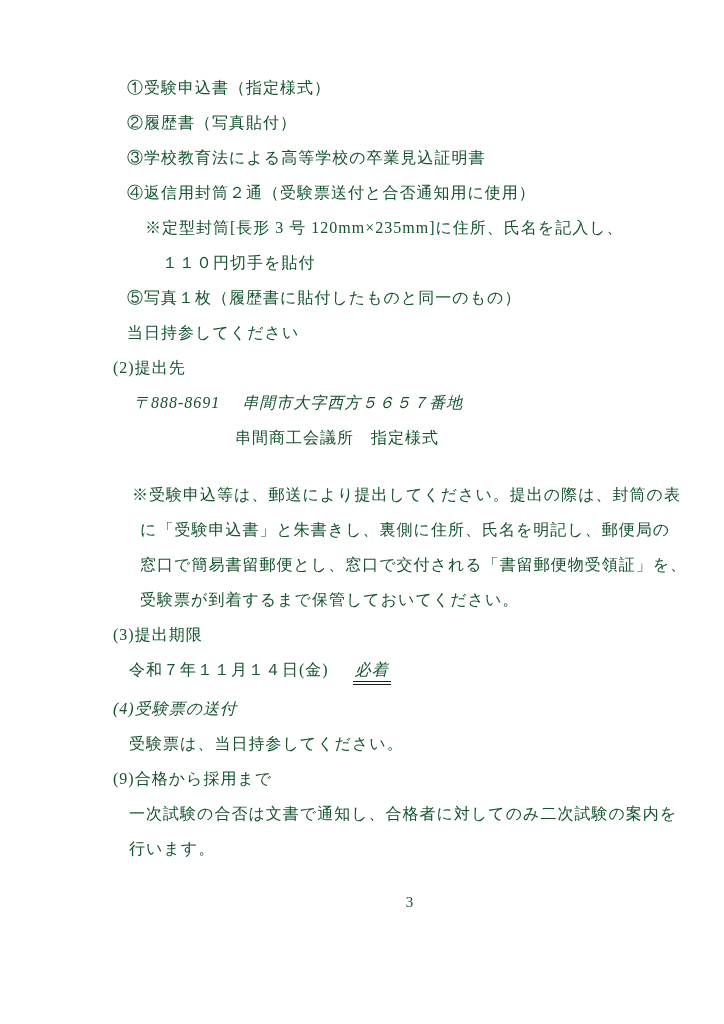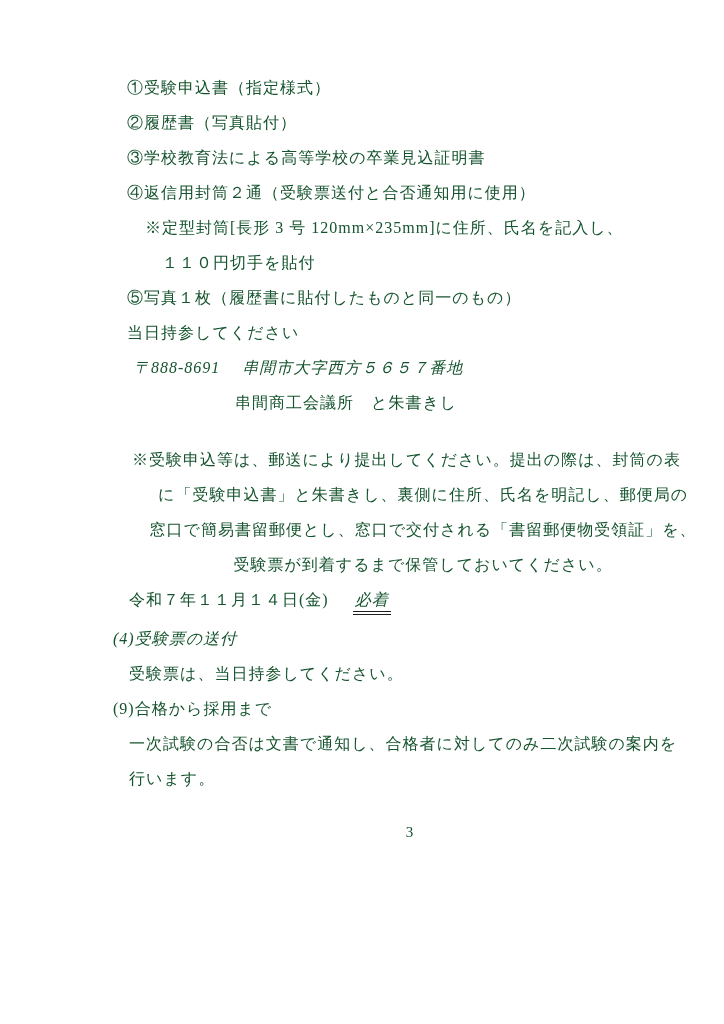--- a/index.html
+++ b/index.html
@@ -28,21 +28,21 @@
     font-size: 16px;
     letter-spacing: 1px;
     white-space: pre;
   }
   
   .ind-heading   { padding-left: 0; }      
   .ind-item      { padding-left: 14px; }   
   .ind-body      { padding-left: 16px; }   
   .ind-postal    { padding-left: 21px; font-style: italic; }   
   .ind-note      { padding-left: 19px; }   
-  .ind-note-cont { padding-left: 27px; text-align: center; }   
+  .ind-note-cont { padding-left: 27px; }   
   .ind-env       { padding-left: 32px; }   
   .ind-env2      { padding-left: 49px; }   
   .ind-addr2     { padding-left: 122px; }  
 
   .gap-before-note { margin-top: 22px; }
   .gap-before-sec4 { margin-top: 4px; font-style: italic; }
 
   .deadline-emphasis {
     display: inline-block;
     margin-left: 24px;
@@ -67,28 +67,30 @@
 
     <div class="line ind-item">①受験申込書（指定様式）</div>
     <div class="line ind-item">②履歴書（写真貼付）</div>
     <div class="line ind-item">③学校教育法による高等学校の卒業見込証明書</div>
     <div class="line ind-item">④返信用封筒２通（受験票送付と合否通知用に使用）</div>
     <div class="line ind-env">※定型封筒[長形 3 号 120mm×235mm]に住所、氏名を記入し、</div>
     <div class="line ind-env2">１１０円切手を貼付</div>
     <div class="line ind-item">⑤写真１枚（履歴書に貼付したものと同一のもの）</div>
     <div class="line ind-item">当日持参してください</div>
 
+    <div class="line ind-heading">(2)提出先</div>
     <div class="line ind-postal">〒888-8691　 串間市大字西方５６５７番地</div>
-    <div class="line ind-addr2">串間商工会議所　と朱書きし</div>
+    <div class="line ind-addr2">串間商工会議所　指定様式</div>
 
     <div class="line ind-note gap-before-note">※受験申込等は、郵送により提出してください。提出の際は、封筒の表</div>
     <div class="line ind-note-cont">に「受験申込書」と朱書きし、裏側に住所、氏名を明記し、郵便局の</div>
     <div class="line ind-note-cont">窓口で簡易書留郵便とし、窓口で交付される「書留郵便物受領証」を、</div>
     <div class="line ind-note-cont">受験票が到着するまで保管しておいてください。</div>
 
+    <div class="line ind-heading">(3)提出期限</div>
     <div class="line ind-body"><span>令和７年１１月１４日(金)</span><span class="deadline-emphasis">必着</span></div>
 
     <div class="line ind-heading gap-before-sec4">(4)受験票の送付</div>
     <div class="line ind-body">受験票は、当日持参してください。</div>
 
     <div class="line ind-heading">(9)合格から採用まで</div>
     <div class="line ind-body">一次試験の合否は文書で通知し、合格者に対してのみ二次試験の案内を</div>
     <div class="line ind-body">行います。</div>
 
     <div class="page-number">3</div>

